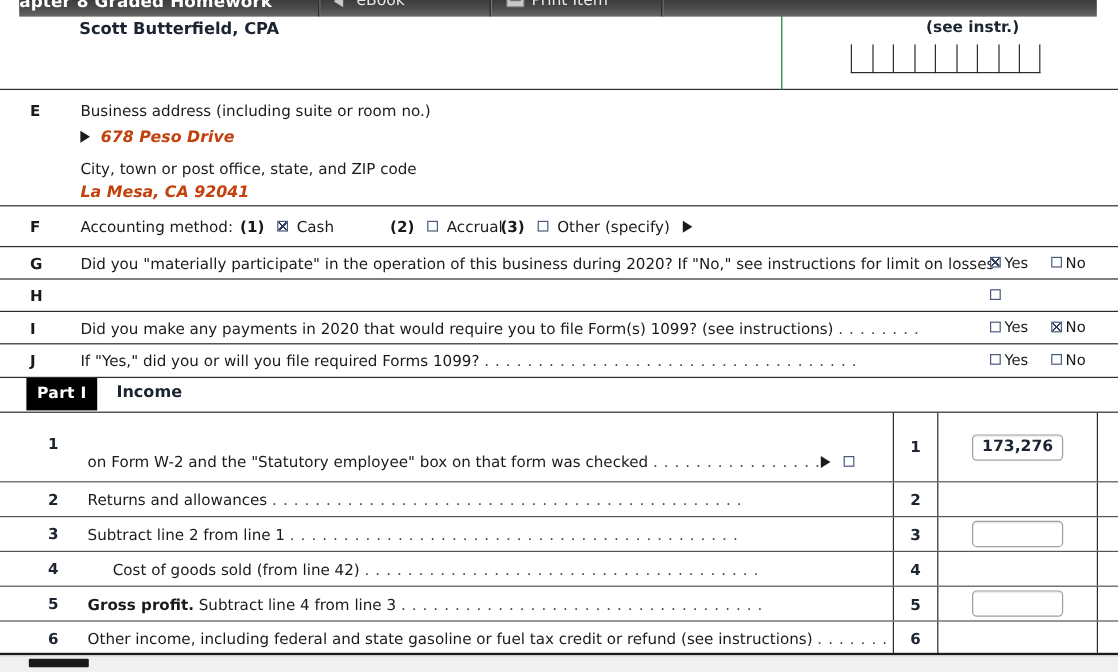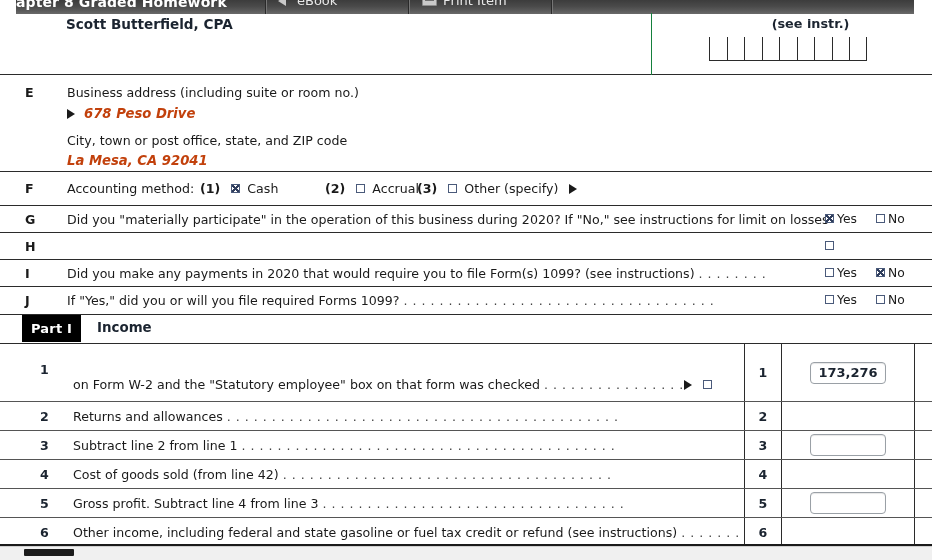--- a/index.html
+++ b/index.html
@@ -360,33 +360,33 @@
         </div>
         <div class="colA">3</div>
         <div class="colB">
           <div class="ibox"></div>
         </div>
         <div class="rightedge"></div>
       </div>
 
       <div class="iline" style="height:29px;">
         <div class="num">4</div>
-        <div class="txt" style="top:7px;">
+        <div class="txt" style="top:7px;margin-left:21px;">
           <span>Cost of goods sold (from line 42)</span>
           <span class="leaders">. . . . . . . . . . . . . . . . . . . . . . . . . . . . . . . . . . . . .</span>
         </div>
         <div class="colA">4</div>
         <div class="colB"></div>
         <div class="rightedge"></div>
       </div>
 
       <div class="iline" style="height:29px;">
         <div class="num">5</div>
         <div class="txt" style="top:7px;">
-          <span style="font-weight:normal;">Gross profit.</span><span> Subtract line 4 from line 3</span>
+          <span style="font-weight:bold;">Gross profit.</span><span> Subtract line 4 from line 3</span>
           <span class="leaders">. . . . . . . . . . . . . . . . . . . . . . . . . . . . . . . . . .</span>
         </div>
         <div class="colA">5</div>
         <div class="colB">
           <div class="ibox"></div>
         </div>
         <div class="rightedge"></div>
       </div>
 
       <div class="iline" style="height:29px;">

